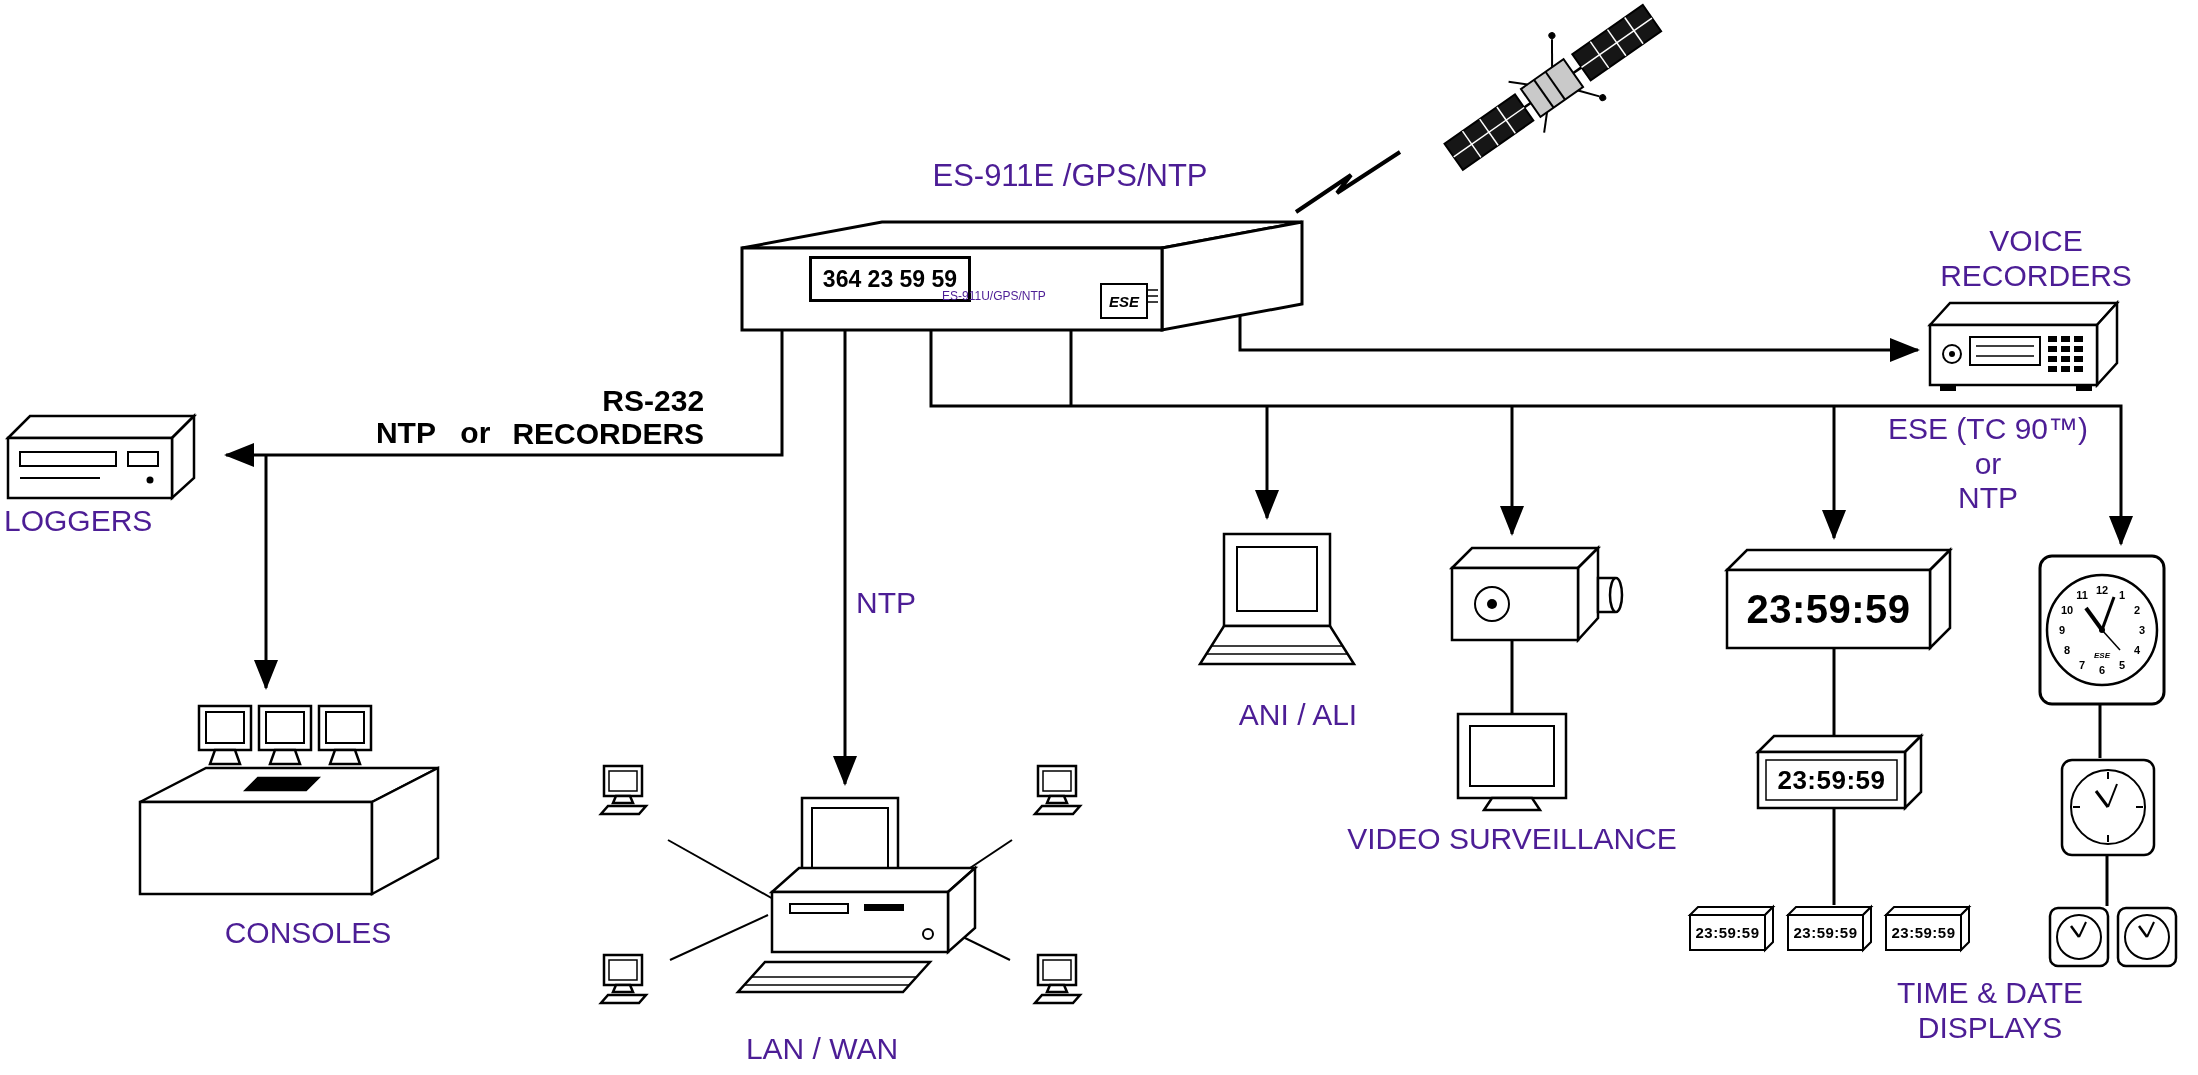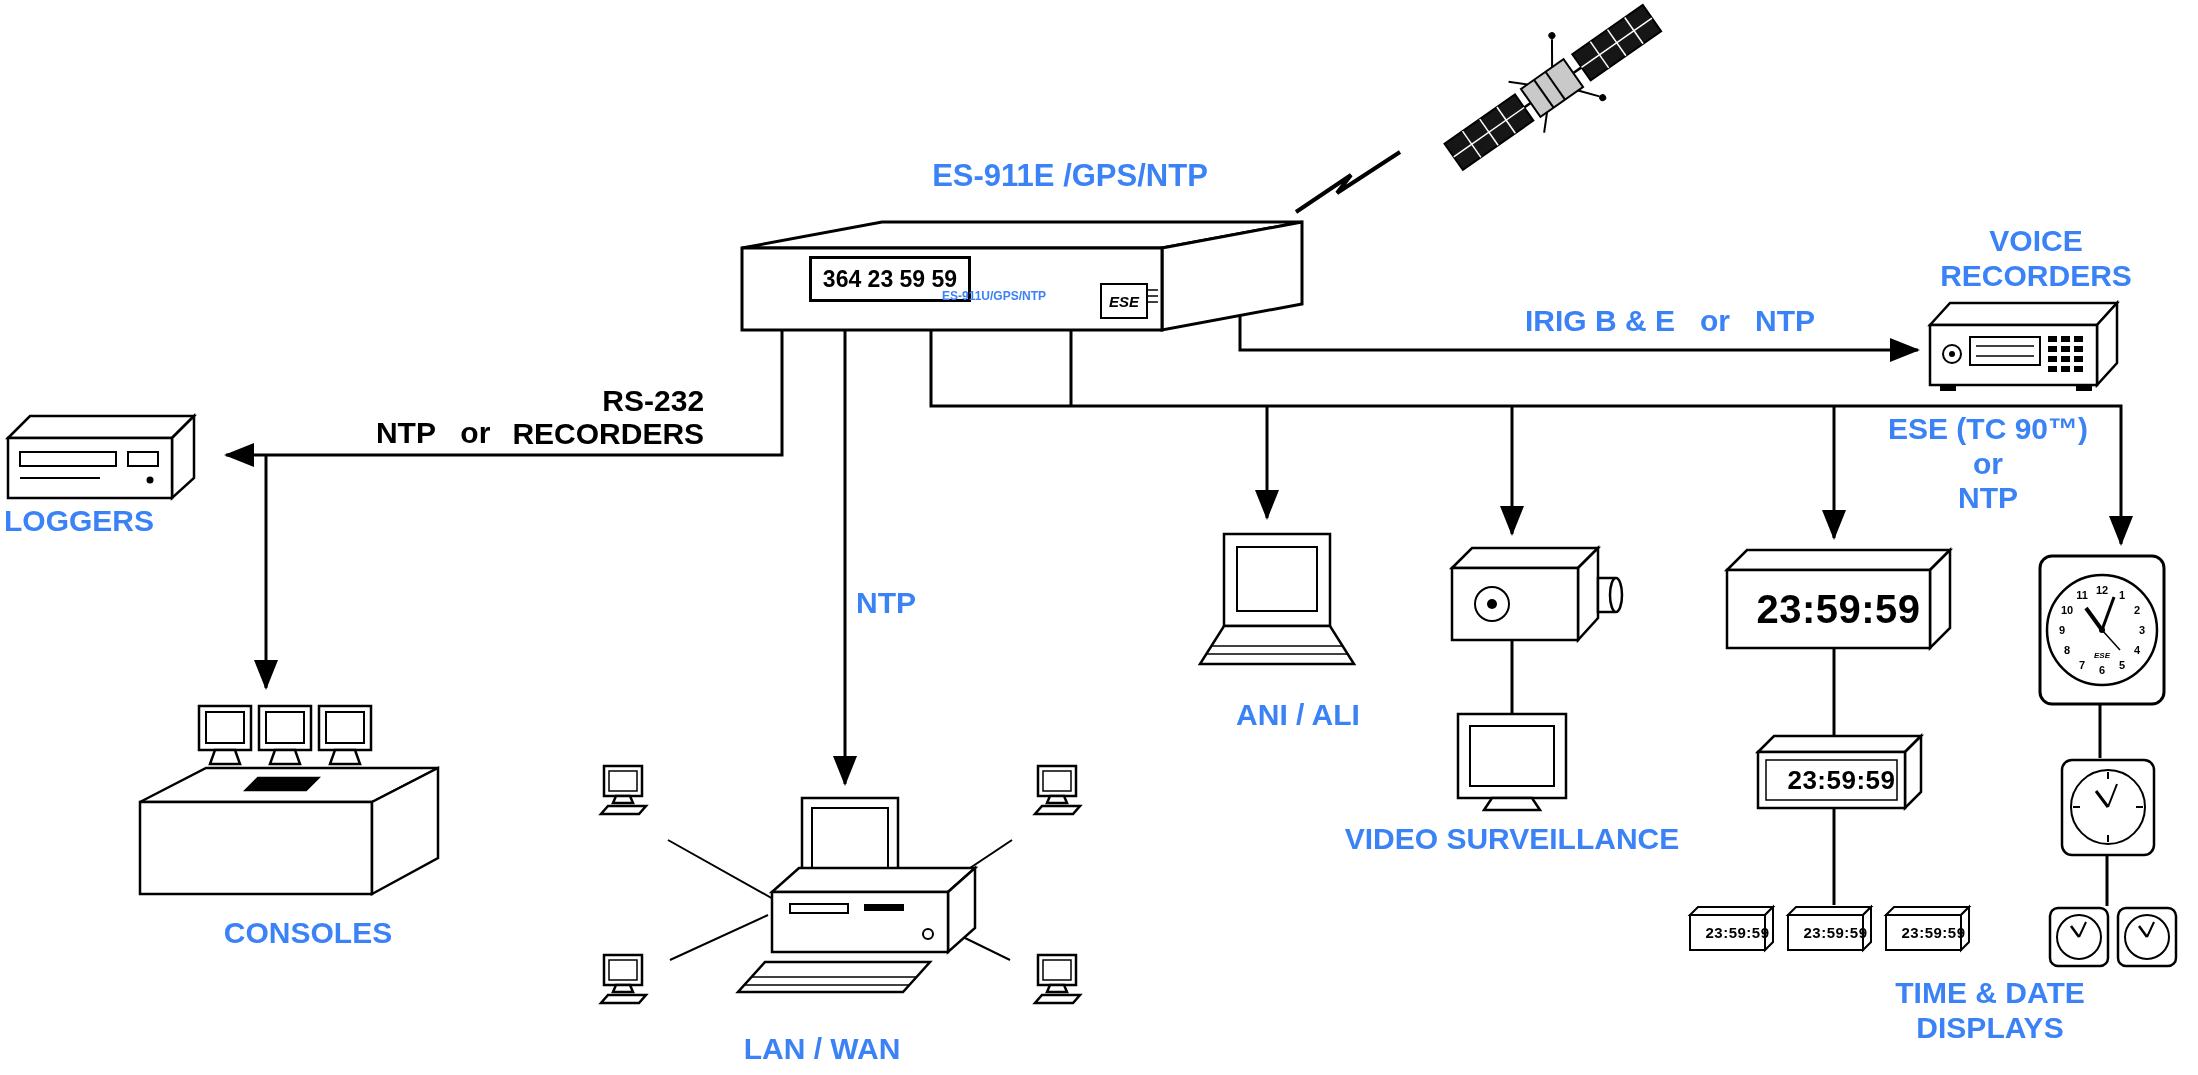--- a/index.html
+++ b/index.html
@@ -1,31 +1,31 @@
 <!DOCTYPE html>
 <html><head>
 <meta charset="utf-8">
 <style>
   html,body{margin:0;padding:0;background:#fff;}
   #stage{position:relative;width:2198px;height:1075px;background:#fff;overflow:hidden;
          font-family:"Liberation Sans",sans-serif;color:#000;}
   #art{position:absolute;left:0;top:0;z-index:1;}
-  .lbl{position:absolute;z-index:2;font-weight:bold;font-size:30px;line-height:1.15;
-       text-align:center;white-space:pre;color:#3b82f6;}
+  .lbl{position:absolute;z-index:2;font-weight:normal;font-size:30px;line-height:1.15;
+       text-align:center;white-space:pre;color:#4c1d95;}
   .left{text-align:left;}
   .right{text-align:right;}
   #bcast{position:absolute;z-index:2;display:flex;justify-content:center;align-items:flex-end;
          gap:22px;font-weight:bold;font-size:30px;white-space:pre;}
   #bcast .col{display:flex;flex-direction:column;align-items:flex-end;line-height:1.1;}
   .disp{position:absolute;z-index:2;display:flex;align-items:center;justify-content:center;
         font-weight:bold;border:3px solid #000;background:#fff;margin-left:32px;}
   .logo{position:absolute;z-index:2;border:2.5px solid #000;display:flex;align-items:center;
         justify-content:center;font-weight:bold;font-style:italic;background:#fff;}
   .dtime{position:absolute;z-index:2;display:flex;align-items:center;justify-content:center;
-         font-weight:bold;letter-spacing:0.5px;padding-left:10px;}
+         font-weight:bold;letter-spacing:0.5px;}
 </style>
 </head>
 <body>
 
 <div id="stage">
 
 <svg id="art" width="2198" height="1075" viewBox="0 0 2198 1075">
   <defs>
     <marker id="ah" markerUnits="userSpaceOnUse" markerWidth="30" markerHeight="24" refX="28" refY="12" orient="auto">
       <polygon points="0,0 30,12 0,24" fill="#000"></polygon>
@@ -287,21 +287,20 @@
 
   <div class="disp" style="left:777px;top:256px;width:156px;height:40px;font-size:23px;">364 23 59 59</div>
   <div class="lbl left" style="left:942px;top:290px;width:170px;font-size:12px;">ES-911U/GPS/NTP</div>
   <div class="logo" style="left:1100px;top:283px;width:44px;height:32px;font-size:15px;">ESE</div>
 
   <div id="bcast" style="left:300px;top:384px;width:480px;"><span>NTP   or</span><span class="col"><span>RS-232</span><span>RECORDERS</span></span></div>
 
   <div class="lbl left" style="left:856px;top:586px;width:120px;">NTP</div>
 
 
-  <div class="lbl" style="left:1488px;top:304px;width:364px;">IRIG B &amp; E   or   NTP</div>
 
   <div class="lbl" style="left:1866px;top:412px;width:244px;"><span>ESE (TC 90™)</span><br><span>or</span><br><span>NTP</span></div>
 
   <div class="lbl left" style="left:4px;top:504px;width:220px;">LOGGERS</div>
   <div class="lbl" style="left:188px;top:916px;width:240px;">CONSOLES</div>
   <div class="lbl" style="left:702px;top:1032px;width:240px;">LAN / WAN</div>
   <div class="lbl" style="left:1176px;top:698px;width:244px;">ANI / ALI</div>
   <div class="lbl" style="left:1340px;top:822px;width:344px;">VIDEO SURVEILLANCE</div>
 
   <div class="lbl" style="left:1914px;top:224px;width:244px;"><span>VOICE</span><br><span>RECORDERS</span></div>

